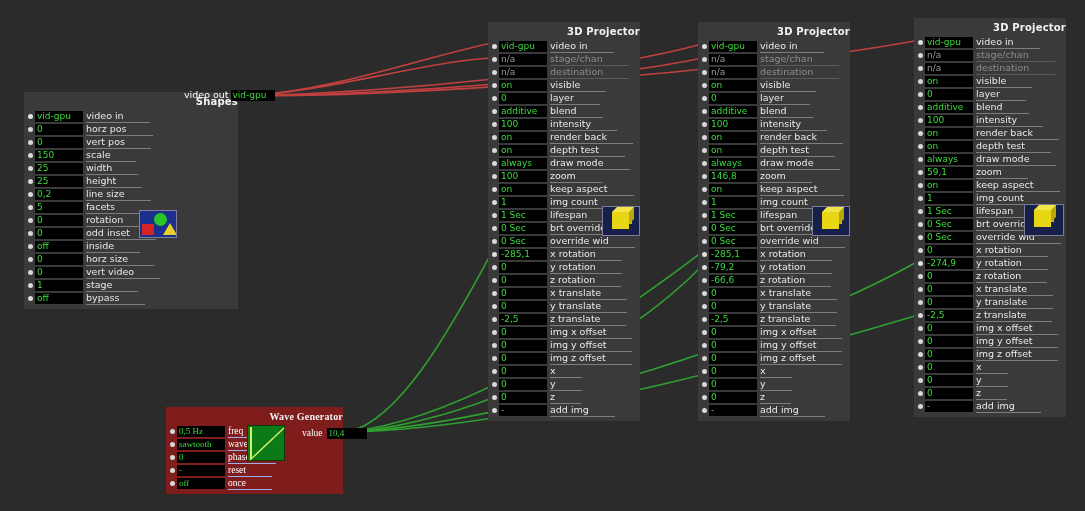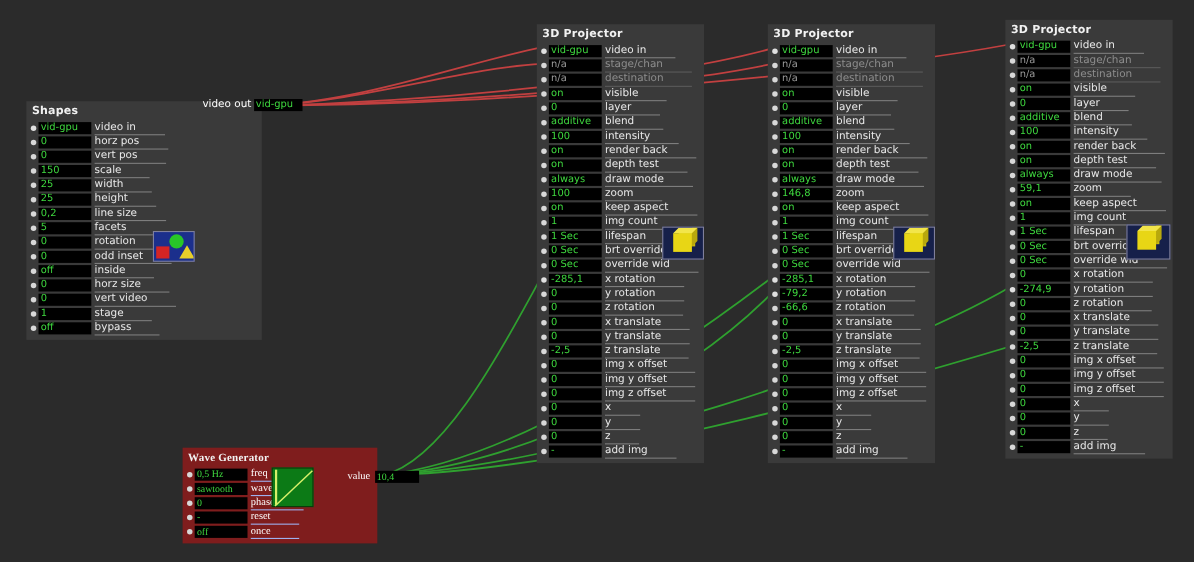--- a/index.html
+++ b/index.html
@@ -32,23 +32,24 @@
     z-index: 10;
     background: #3a3a3a;
     padding: 0 0 4px 0;
   }
   .node.selected { background: #7f1d1d; font-family: Liberation Serif, serif; }
 
   .node-title {
     font-size: 10px;
     font-weight: bold;
     color: #f2f2f2;
-    padding: 4px 0 3px 5px;
+    padding: 4px 0 3px 18px;
     letter-spacing: 0.2px;
     white-space: nowrap;
+    text-align: right;
   }
 
   .rows { position: relative; }
 
   .row {
     position: relative;
     height: 13px;
     display: flex;
     align-items: center;
     padding-left: 4px;
@@ -756,21 +757,21 @@
           <span class="val">off</span>
           <span class="plabel">once</span>
         </div>
       </div>
     <div class="wavebox" style="left:81px; top:18px; width:38px; height:36px;">
       <div class="wave-vline"></div>
       <svg width="38" height="36" style="position:absolute;left:0;top:0;">
         <path d="M2,34 L36,2" stroke="#d7f06a" stroke-width="1.4" fill="none"></path>
       </svg>
     </div>
-    <div class="valout" style="left:118px; top:20px;">
+    <div class="valout" style="left:104px; top:20px;">
       <span class="olabel">value</span>
       <span class="val" style="width:40px;flex:0 0 40px;margin-left:2px;">10,4</span>
     </div>
   </div>
 
 </div>
 
 <style>
   .cube-glyph {
     position:absolute; left:9px; top:5px;

